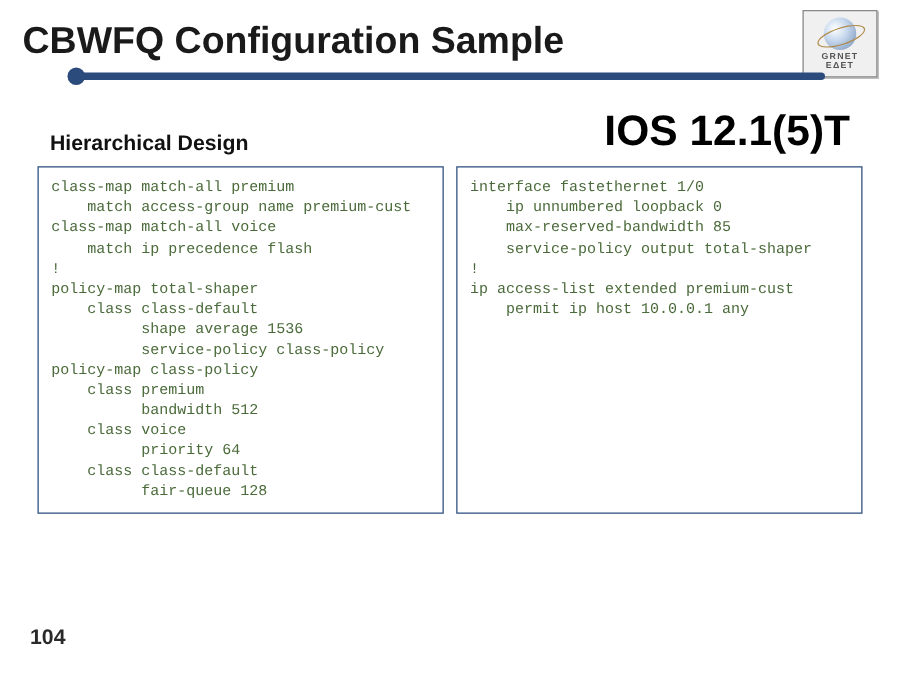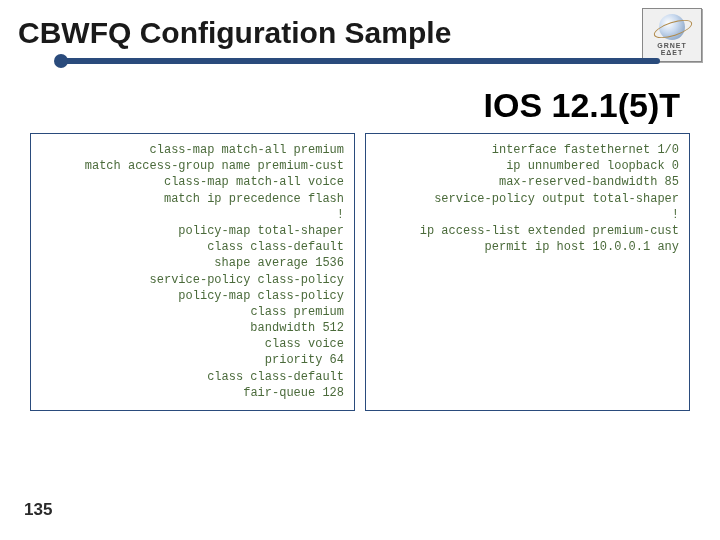--- a/index.html
+++ b/index.html
@@ -54,21 +54,20 @@
     .subheader-right {
       margin-left: auto;
       font-size: 34px;
       font-weight: bold;
       color: #000;
     }
     .boxes {
       display: flex;
       gap: 10px;
       padding: 0 30px;
-      text-align: right;
     }
     .code-box {
       flex: 1;
       border: 1px solid #2a4b7c;
       padding: 8px 10px;
       font-family: "Courier New", Courier, monospace;
       font-size: 12px;
       line-height: 1.35;
       color: #4a6a3a;
       white-space: pre;
@@ -138,20 +137,21 @@
 <div class="title">CBWFQ Configuration Sample</div>
 
 <div class="rule-wrap">
   <div class="rule">
     <div class="rule-dot"></div>
     <div class="rule-line"></div>
   </div>
 </div>
 
 <div class="subheader-row">
+  <div class="subheader-left">Hierarchical Design</div>
   <div class="subheader-right">IOS 12.1(5)T</div>
 </div>
 
 <div class="boxes">
   <div class="code-box">class-map match-all premium
     match access-group name premium-cust
 class-map match-all voice
     match ip precedence flash
 !
 policy-map total-shaper
@@ -167,13 +167,13 @@
           fair-queue 128</div>
   <div class="code-box">interface fastethernet 1/0
     ip unnumbered loopback 0
     max-reserved-bandwidth 85
     service-policy output total-shaper
 !
 ip access-list extended premium-cust
     permit ip host 10.0.0.1 any</div>
 </div>
 
-<div class="page-num">135</div>
+<div class="page-num">104</div>
 
 </body></html>

